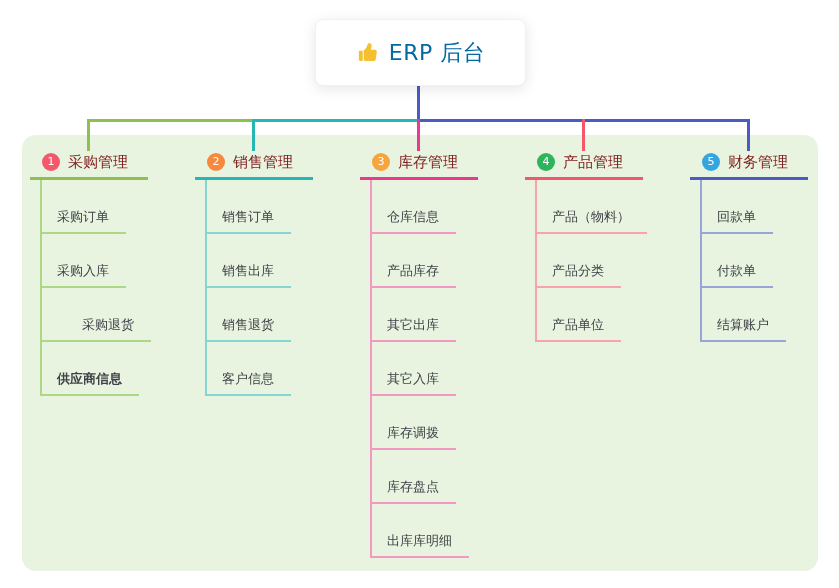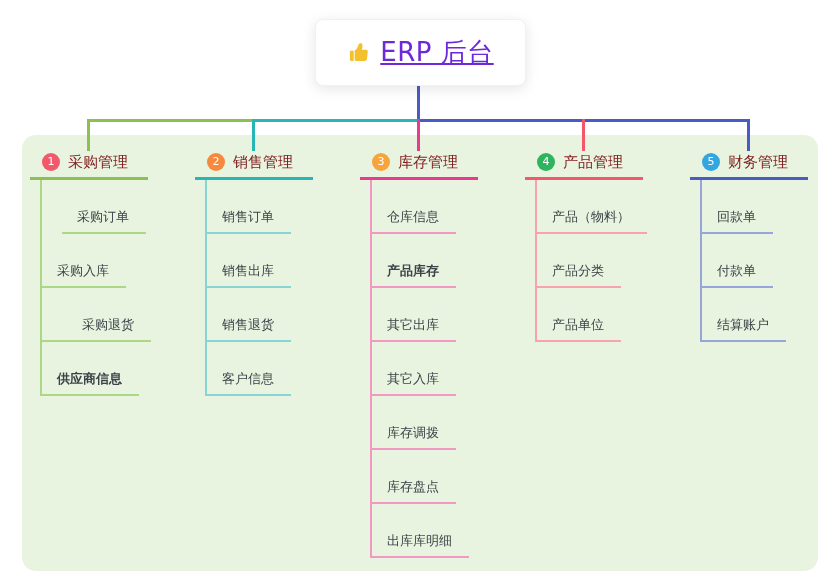--- a/index.html
+++ b/index.html
@@ -26,24 +26,23 @@
     border: 1px solid #f1f1f1;
     border-radius: 8px;
     box-shadow: 0 3px 14px rgba(0,0,0,0.10);
     display: flex;
     align-items: center;
     justify-content: center;
     gap: 10px;
     z-index: 3;
   }
   .root-card .root-title {
-    font-size: 26px;
-    color: #6d28d9;
+    font-size: 22px;
+    color: #0369a1;
     letter-spacing: 0.5px;
-    text-decoration: underline;
   }
   .root-card svg { display: block; }
 
   
   .conn {
     position: absolute;
     z-index: 2;
   }
 
   
@@ -138,21 +137,21 @@
       <div class="conn" style="left: 747px; top: 119px; width: 3px; height: 32px; background: rgb(74, 91, 196);"></div>
     </div>
   <div id="columns">
       <div class="column" style="left: 30px;">
         <div class="branch-header" style="border-bottom-color: rgb(140, 193, 82);">
           <span class="badge" style="background: rgb(242, 89, 107);">1</span>
           <span class="branch-label">采购管理</span>
         </div>
         <div class="sub-list" style="border-left-color: rgb(171, 215, 135);">
           <div class="sub-item">
-            <span class="label" style="border-bottom-color: rgb(171, 215, 135); margin-left: 20px;">采购订单</span>
+            <span class="label" style="border-bottom-color: rgb(171, 215, 135);">采购订单</span>
           </div>
           <div class="sub-item">
             <span class="label" style="border-bottom-color: rgb(171, 215, 135);">采购入库</span>
           </div>
           <div class="sub-item">
             <span class="label" style="border-bottom-color: rgb(171, 215, 135); padding-left: 40px;">采购退货</span>
           </div>
           <div class="sub-item">
             <span class="label" style="border-bottom-color: rgb(171, 215, 135); font-weight: bold;">供应商信息</span>
           </div>
@@ -181,21 +180,21 @@
       <div class="column" style="left: 360px;">
         <div class="branch-header" style="border-bottom-color: rgb(233, 58, 144);">
           <span class="badge" style="background: rgb(247, 164, 60);">3</span>
           <span class="branch-label">库存管理</span>
         </div>
         <div class="sub-list" style="border-left-color: rgb(241, 152, 195);">
           <div class="sub-item">
             <span class="label" style="border-bottom-color: rgb(241, 152, 195);">仓库信息</span>
           </div>
           <div class="sub-item">
-            <span class="label" style="border-bottom-color: rgb(241, 152, 195); font-weight: bold;">产品库存</span>
+            <span class="label" style="border-bottom-color: rgb(241, 152, 195);">产品库存</span>
           </div>
           <div class="sub-item">
             <span class="label" style="border-bottom-color: rgb(241, 152, 195);">其它出库</span>
           </div>
           <div class="sub-item">
             <span class="label" style="border-bottom-color: rgb(241, 152, 195);">其它入库</span>
           </div>
           <div class="sub-item">
             <span class="label" style="border-bottom-color: rgb(241, 152, 195);">库存调拨</span>
           </div>

